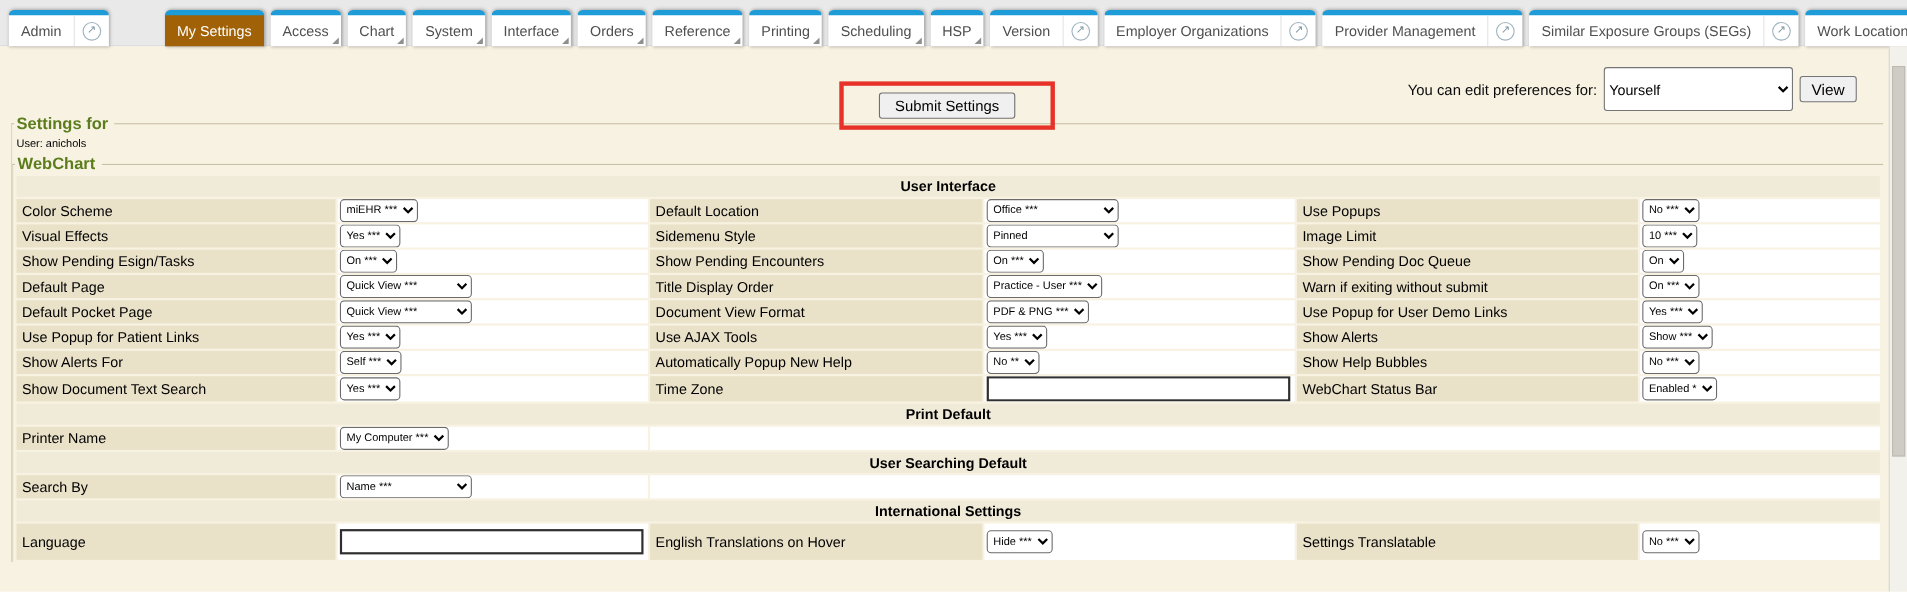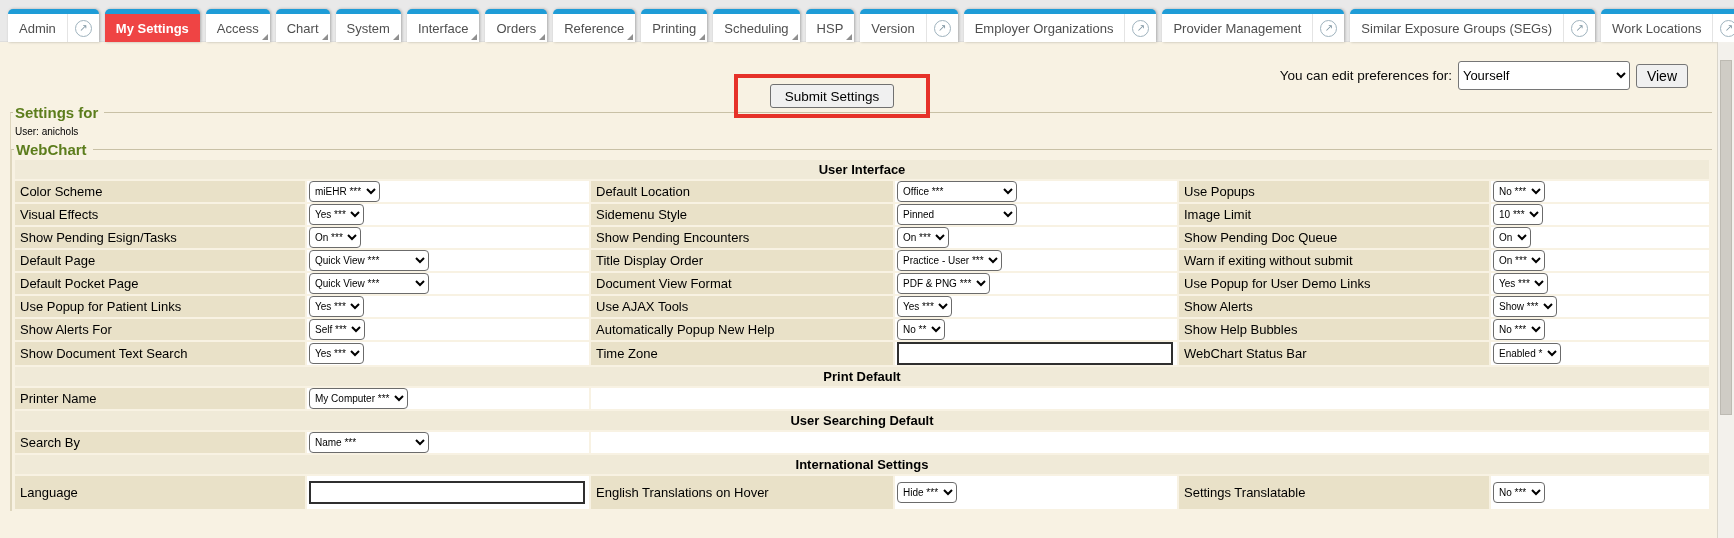--- a/index.html
+++ b/index.html
@@ -8,37 +8,37 @@
   .screen { position:relative; width:1734px; height:538px; background:#f8f2e3; overflow:hidden; }
 
   
   .tabbar { height:42px; background:#e9e9e9; display:flex; align-items:flex-end; gap:6px;
             padding-left:8px; box-shadow: inset 0 -1px 0 #dedede; }
   .tab { position:relative; display:flex; align-items:stretch; background:#fff;
          border-radius:5px 5px 0 0; border-top:5px solid #1e9cd7; height:33px;
          box-shadow:1px 0 3px rgba(0,0,0,0.28); color:#4f4f4f; font-size:13px;
          cursor:pointer; white-space:nowrap; }
   .tab .tlabel { display:flex; align-items:center; padding:0 11px;text-align:right; }
-  .tab.active { background:#ef4444; border-top-color:#1e9cd7; color:#fff; font-weight:bold; }
+  .tab.active { background:#a16207; border-top-color:#1e9cd7; color:#fff; font-weight:normal;margin-left:45px; }
   .tab .ext { display:flex; align-items:center; padding:0 7px; border-left:1px solid #e4e4e4; }
   .tab .circ { width:17px; height:17px; border:1px solid #9fb3be; border-radius:50%;
                display:flex; align-items:center; justify-content:center; color:#7e95a2;
                font-size:10px; line-height:1; }
   .corner { position:absolute; right:2px; bottom:2px; width:0; height:0;
             border-style:solid; border-width:0 0 6px 6px;
             border-color:transparent transparent #8f8f8f transparent; }
 
   
   .prefsrow { position:absolute; top:61px; right:46px; display:flex; align-items:center;
               gap:6px; font-size:13.5px; color:#0a0a0a; }
-  .prefsel { width:172px; height:29px; font-size:13px; font-family:inherit;
+  .prefsel { width:172px; height:40px; font-size:13px; font-family:inherit;
              border:1px solid #767676; border-radius:3px; background:#fff; }
   .btn { height:24px; padding:2px 10px; font-size:14px; font-family:inherit;
          background:#f0f0f0; border:1px solid #767676; border-radius:3px; color:#000; cursor:pointer; }
-  .annotation { position:absolute; left:734px; top:74px; width:196px; height:44px;
+  .annotation { position:absolute; left:763px; top:74px; width:196px; height:44px;
                 border:4px solid #e63229; display:flex; align-items:center; justify-content:center; }
   .submitbtn { height:24px; padding:2px 14px; font-size:13.5px; font-family:inherit;
                background:#f0f0f0; border:1px solid #707070; border-radius:3px; cursor:pointer; }
 
   
   fieldset.fs { border:none; border-top:1px solid #c9c1a6; border-left:1px solid #ded6bd;
                 padding:0; min-inline-size:0; }
   .fs1 { margin:62px 22px 0 10px; }
   .fs2 { margin:4px 0 0 0; }
   legend.grn { color:#5c7d1c; font-weight:bold; font-size:15px; padding:0 6px 0 2px; margin-left:2px; }

